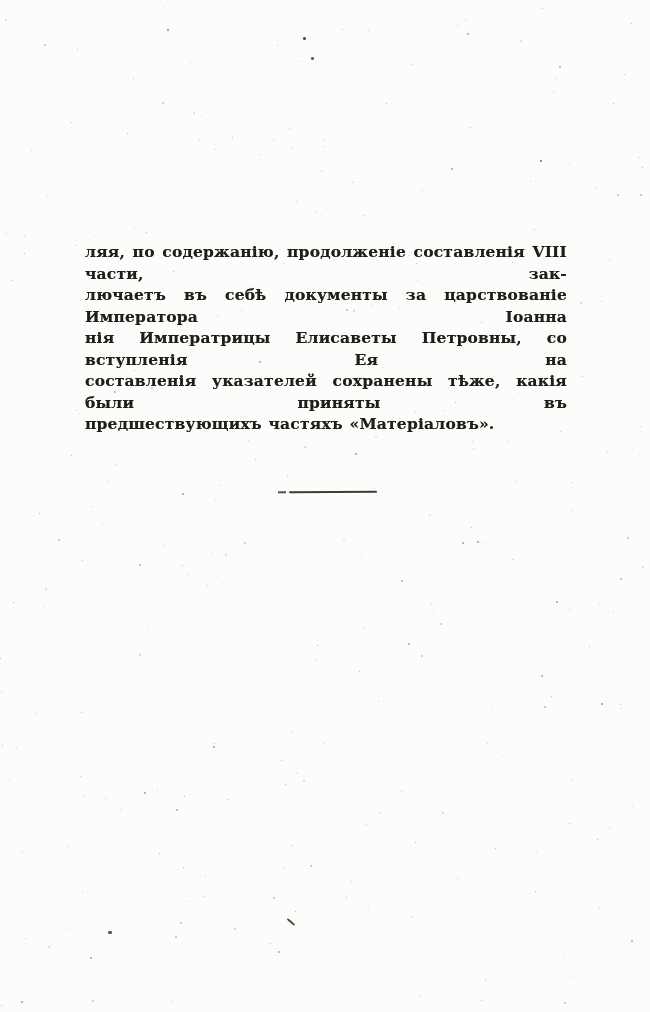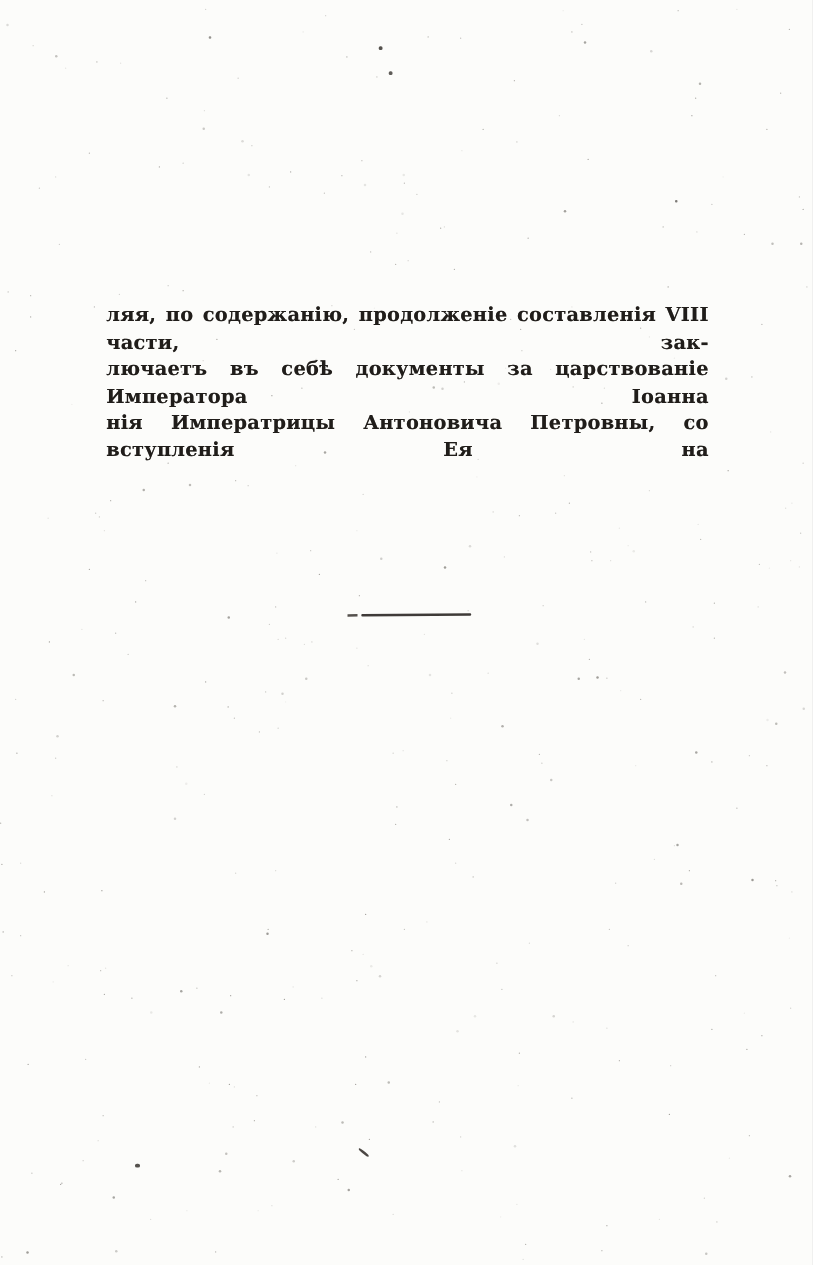--- a/index.html
+++ b/index.html
@@ -444,21 +444,23 @@
       <i style="position: absolute; left: 311px; top: 57px; width: 3px; height: 3px; background: rgb(43, 39, 34); opacity: 0.75; border-radius: 40%; transform: rotate(0deg);"></i>
       <i style="position: absolute; left: 167px; top: 29px; width: 2px; height: 2px; background: rgb(43, 39, 34); opacity: 0.5; border-radius: 40%; transform: rotate(0deg);"></i>
       <i style="position: absolute; left: 540px; top: 160px; width: 2px; height: 2px; background: rgb(43, 39, 34); opacity: 0.6; border-radius: 40%; transform: rotate(0deg);"></i>
       <i style="position: absolute; left: 286px; top: 921px; width: 10px; height: 2px; background: rgb(43, 39, 34); opacity: 0.85; border-radius: 40%; transform: rotate(40deg);"></i>
       <i style="position: absolute; left: 108px; top: 931px; width: 4px; height: 3px; background: rgb(43, 39, 34); opacity: 0.8; border-radius: 40%; transform: rotate(0deg);"></i>
     </div>
 
   <div class="text-block">
     <div class="para-line">ляя, по содержанію, продолженіе составленія VIII части, зак-</div>
     <div class="para-line">лючаетъ въ себѣ документы за царствованіе Императора Іоанна</div>
-    <div class="para-line">нія Императрицы Антоновича Петровны, со вступленія Ея на</div>
+    <div class="para-line">нія Императрицы Елисаветы Петровны, со вступленія Ея на</div>
+    <div class="para-line">составленія указателей сохранены тѣже, какія были приняты въ</div>
+    <div class="para-line last">предшествующихъ частяхъ «Матеріаловъ».</div>
   </div>
 
 
   <div class="divider">
     <span class="tick"></span>
     <span class="bar"></span>
   </div>
 
 </div>
 

